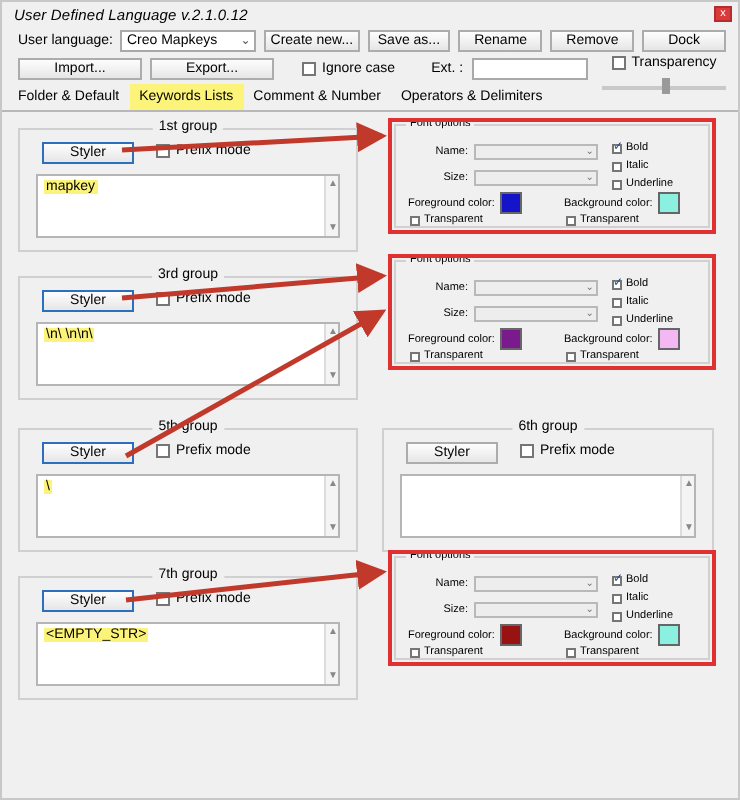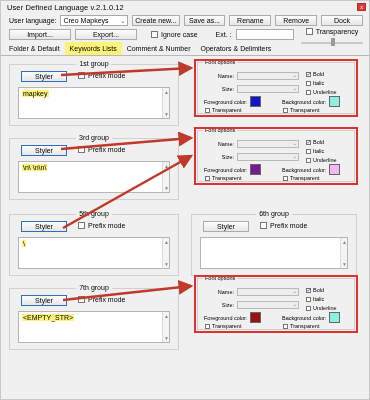--- a/index.html
+++ b/index.html
@@ -8,21 +8,21 @@
     width:370px; height:400px;
     background:#f0f0f0;
     font-family:"Liberation Sans", sans-serif;
     font-size:7px; color:#000;
     overflow:hidden; position:relative;
   }
   .win { position:absolute; inset:0; background:#f0f0f0; border:1px solid #c8c8c8; }
 
   
   .titlebar { height:13px; position:relative; padding:2px 0 0 6px; }
-  .title-text { font-size:7.5px; letter-spacing:.1px; }
+  .title-text { font-size:7.5px; letter-spacing:.1px;font-style:italic; }
   .close-btn {
     position:absolute; right:3px; top:2px; width:9px; height:8px;
     background:#d93b3b; border:1px solid #b62c2c; color:#fff;
     font-size:5.5px; line-height:6px; text-align:center; cursor:pointer;
   }
 
   
   .row1 { display:flex; align-items:center; gap:4px; padding:1px 6px 0 8px; }
   .row2 { display:flex; align-items:center; gap:4px; padding:3px 6px 0 8px; position:relative; }
   .lbl { font-size:7px; white-space:nowrap; }

